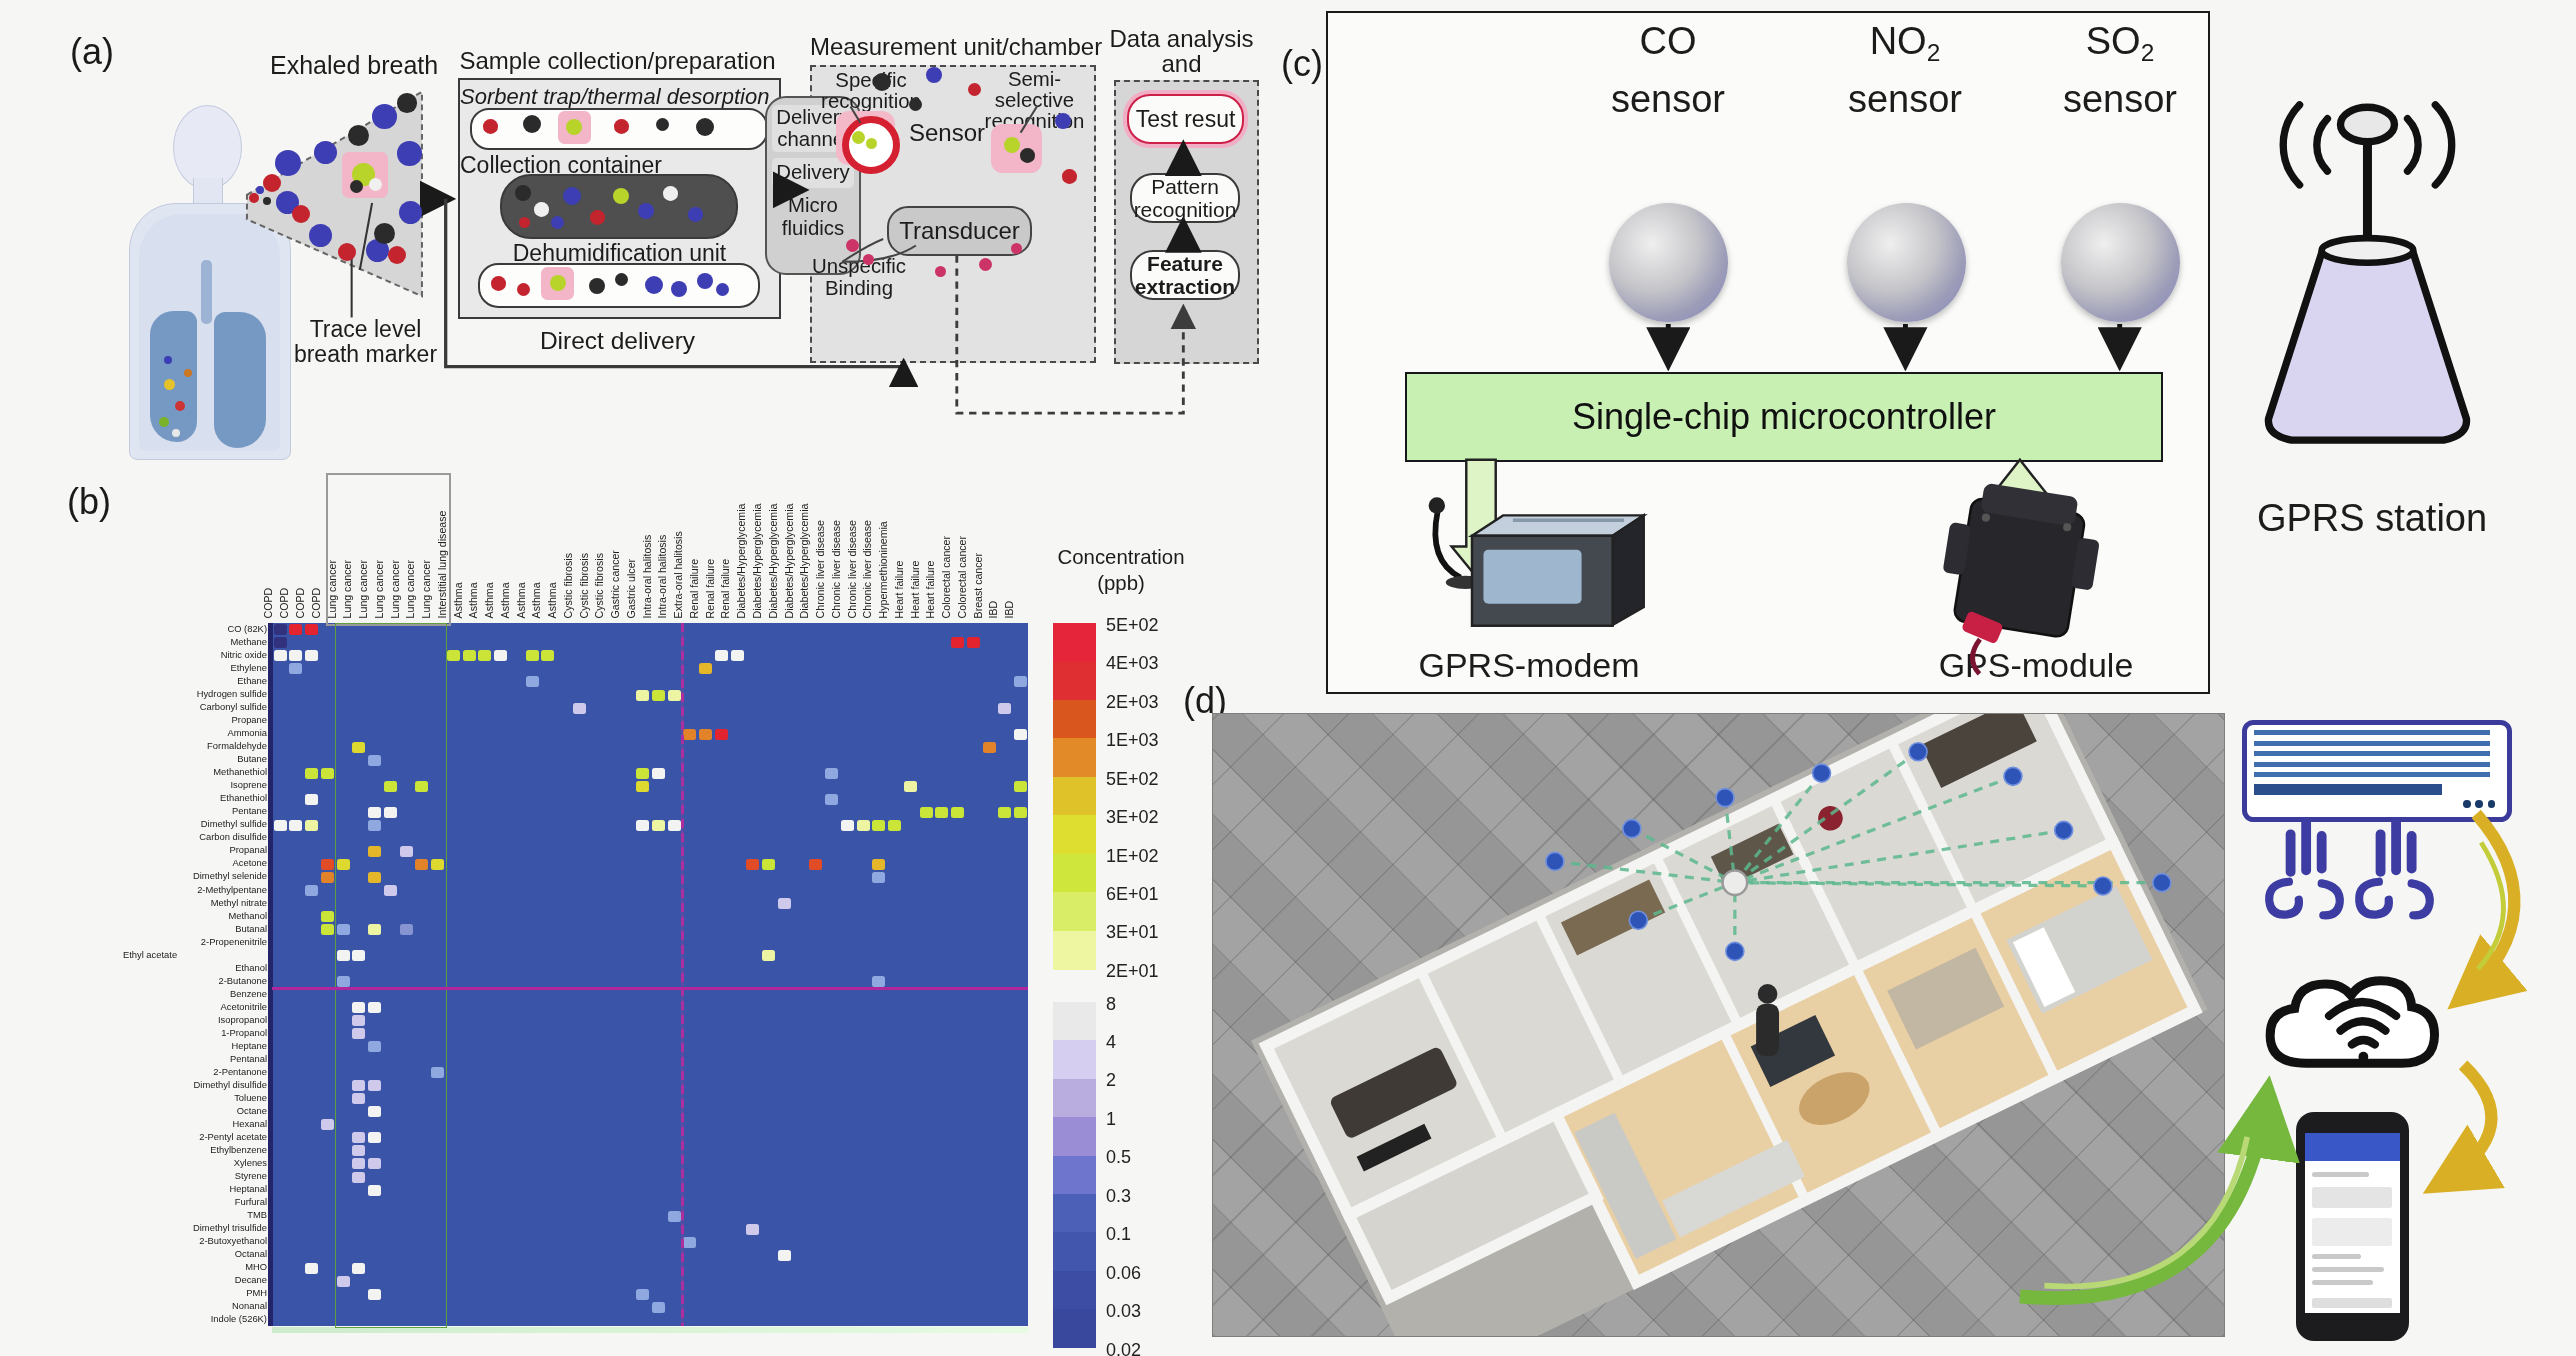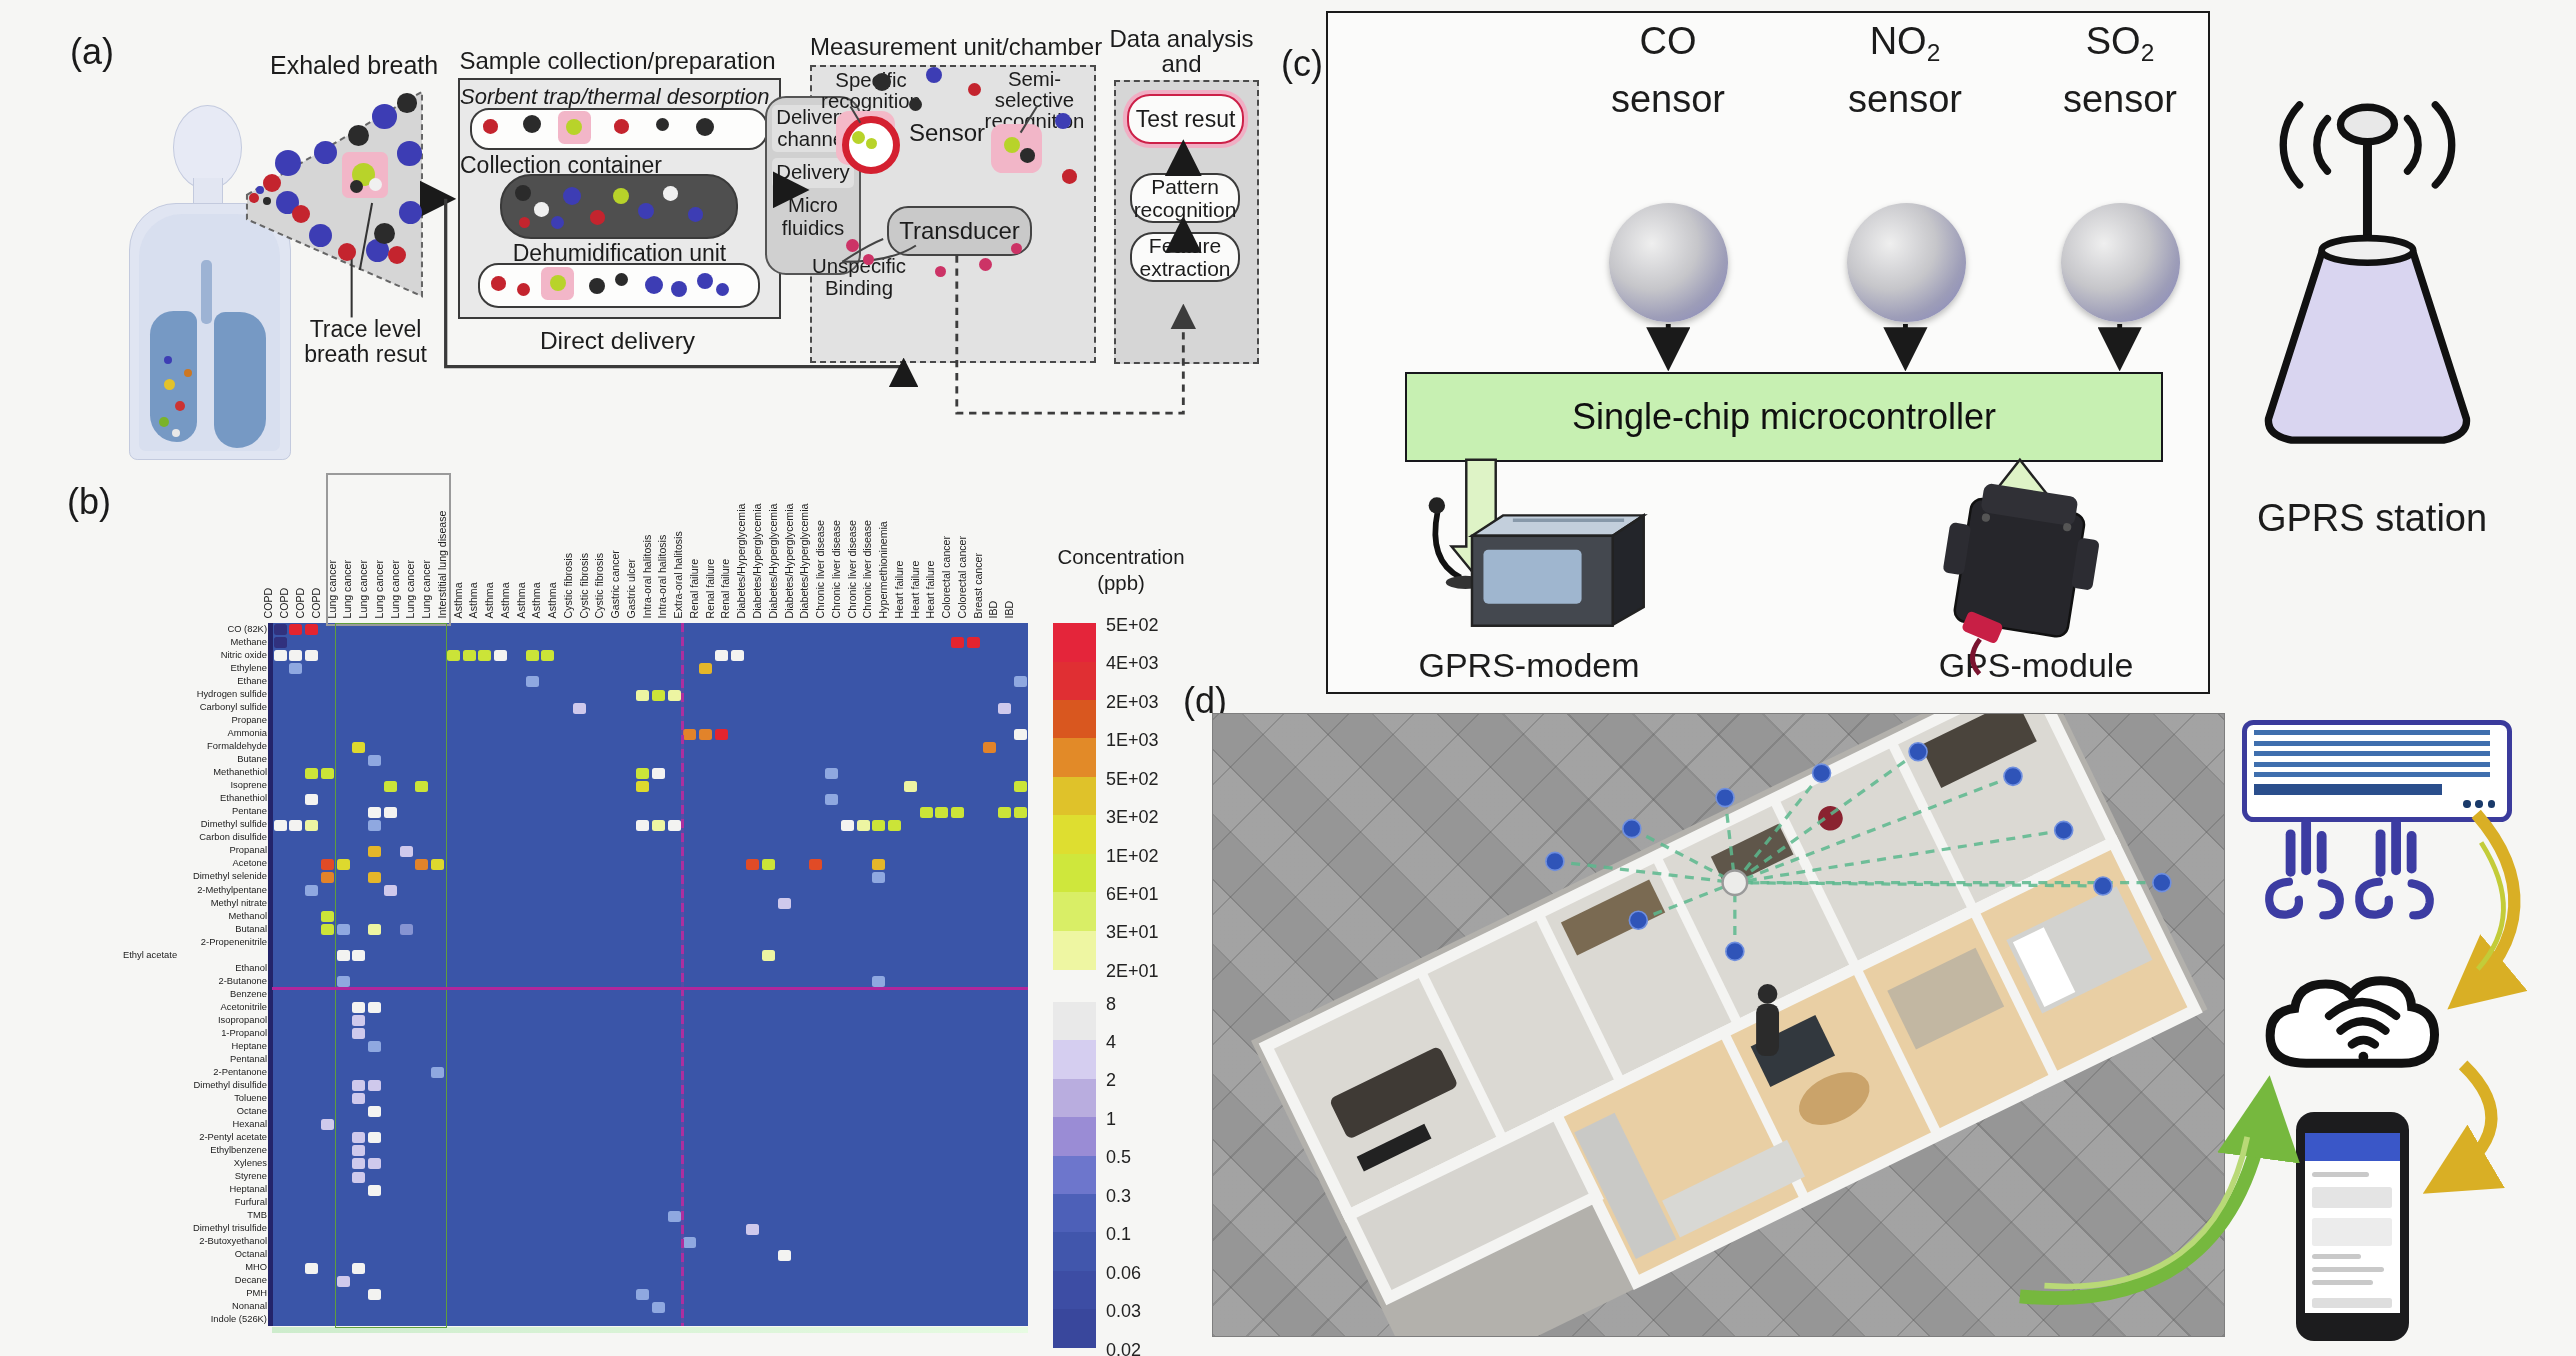--- a/index.html
+++ b/index.html
@@ -131,27 +131,27 @@
       <div>and prediction</div>
   </div>
   <div class="abs" style="left:1114px;top:80px;width:141px;height:280px;background:#d6d6d6;border:2px dashed #4a4a4a;"></div>
   <div class="pill" style="left:1127px;top:94px;width:113px;height:46px;border:2.5px solid #cc2048;box-shadow:0 0 0 4.1px #f0afc4;font-size:23px;">
     <span>Test resut</span>
   </div>
   <div class="pill" style="left:1130px;top:173px;width:106px;height:46px;">
     <div>Pattern</div>
       <div>recognition</div>
   </div>
-  <div class="pill" style="left:1130px;top:232px;width:106px;height:46px;">
+  <div class="pill" style="left:1130px;top:250px;width:106px;height:46px;font-weight:bold;">
     <div>Feature</div>
       <div>extraction</div>
   </div>
   <div class="abs" style="left:288px;top:317px;width:155px;text-align:center;font-size:23px;line-height:25px;">
     <div>Trace level</div>
-      <div>breath resut</div>
+      <div>breath marker</div>
   </div>
 
   <div class="abs" style="left:1326px;top:11.4px;width:880px;height:679px;background:#fbfbfa;border:2.5px solid #1a1a1a;"></div>
   <div class="abs sensor-line" style="left:1578px;top:18px;width:180px;">
     <div><span>CO</span><span class="sub"></span></div>
     <div>sensor</div>
   </div>
   <div class="abs sensor-line" style="left:1815px;top:18px;width:180px;">
     <div><span>NO</span><span class="sub">2</span></div>
     <div>sensor</div>

